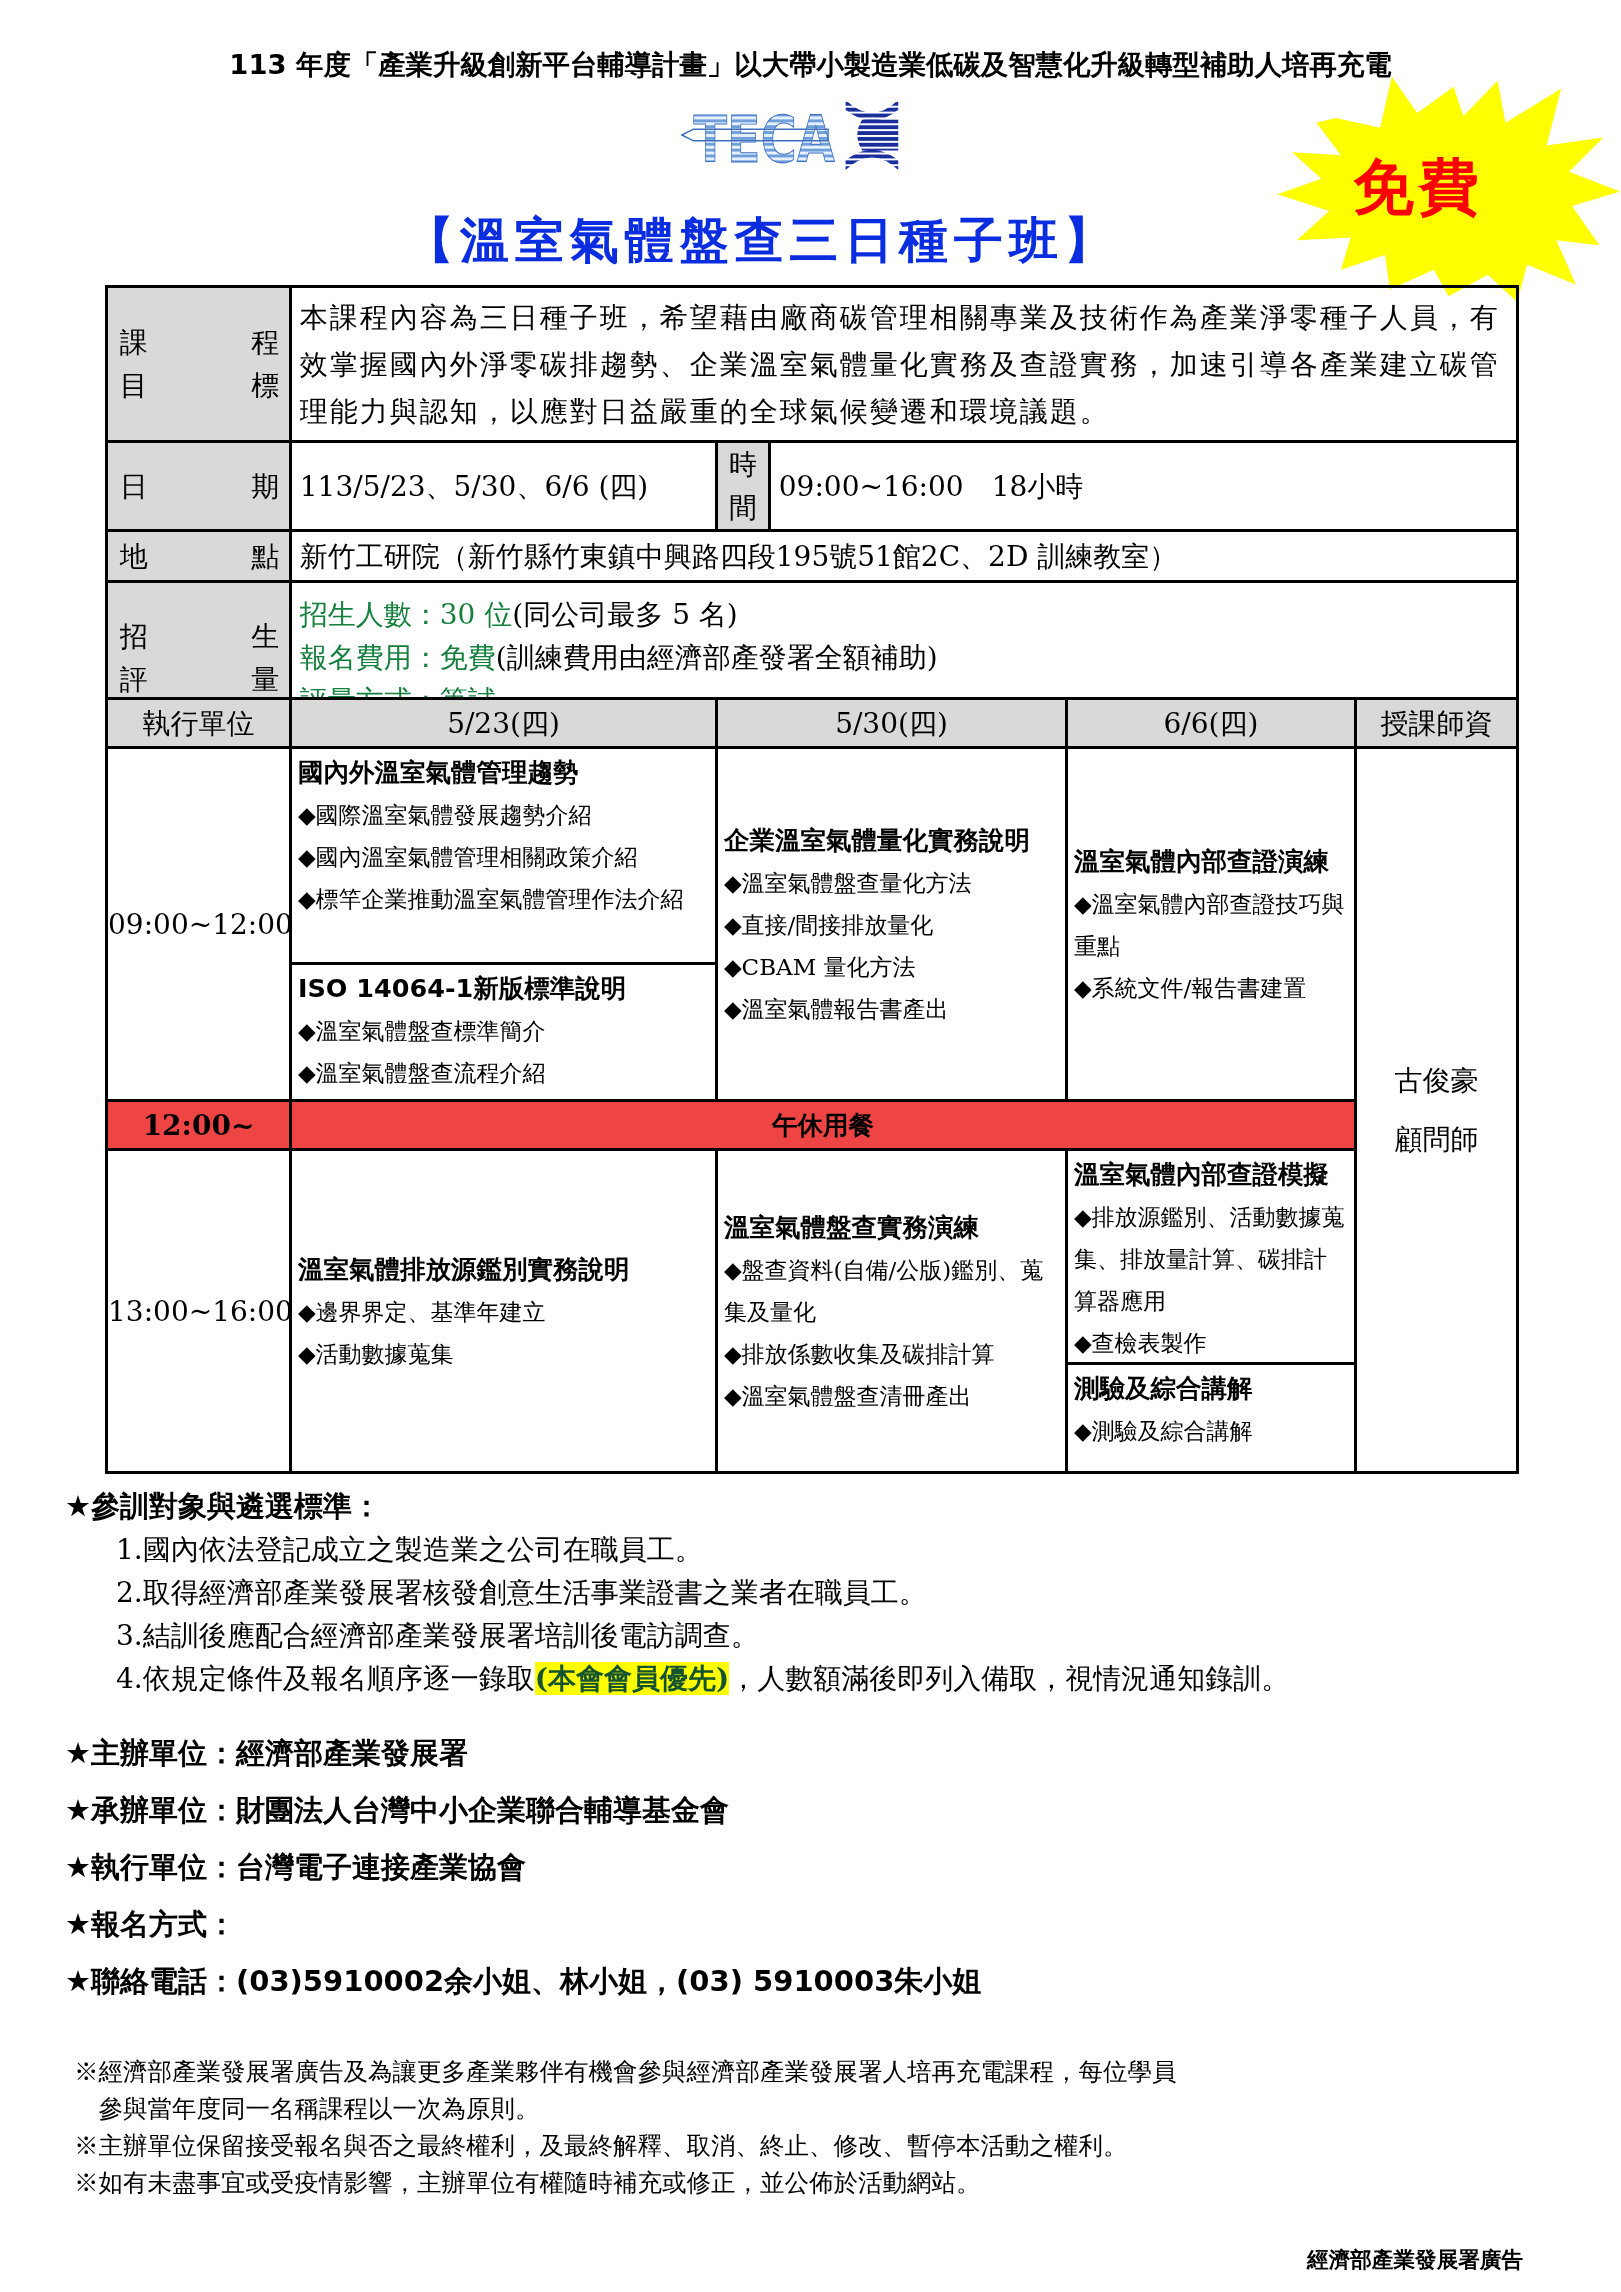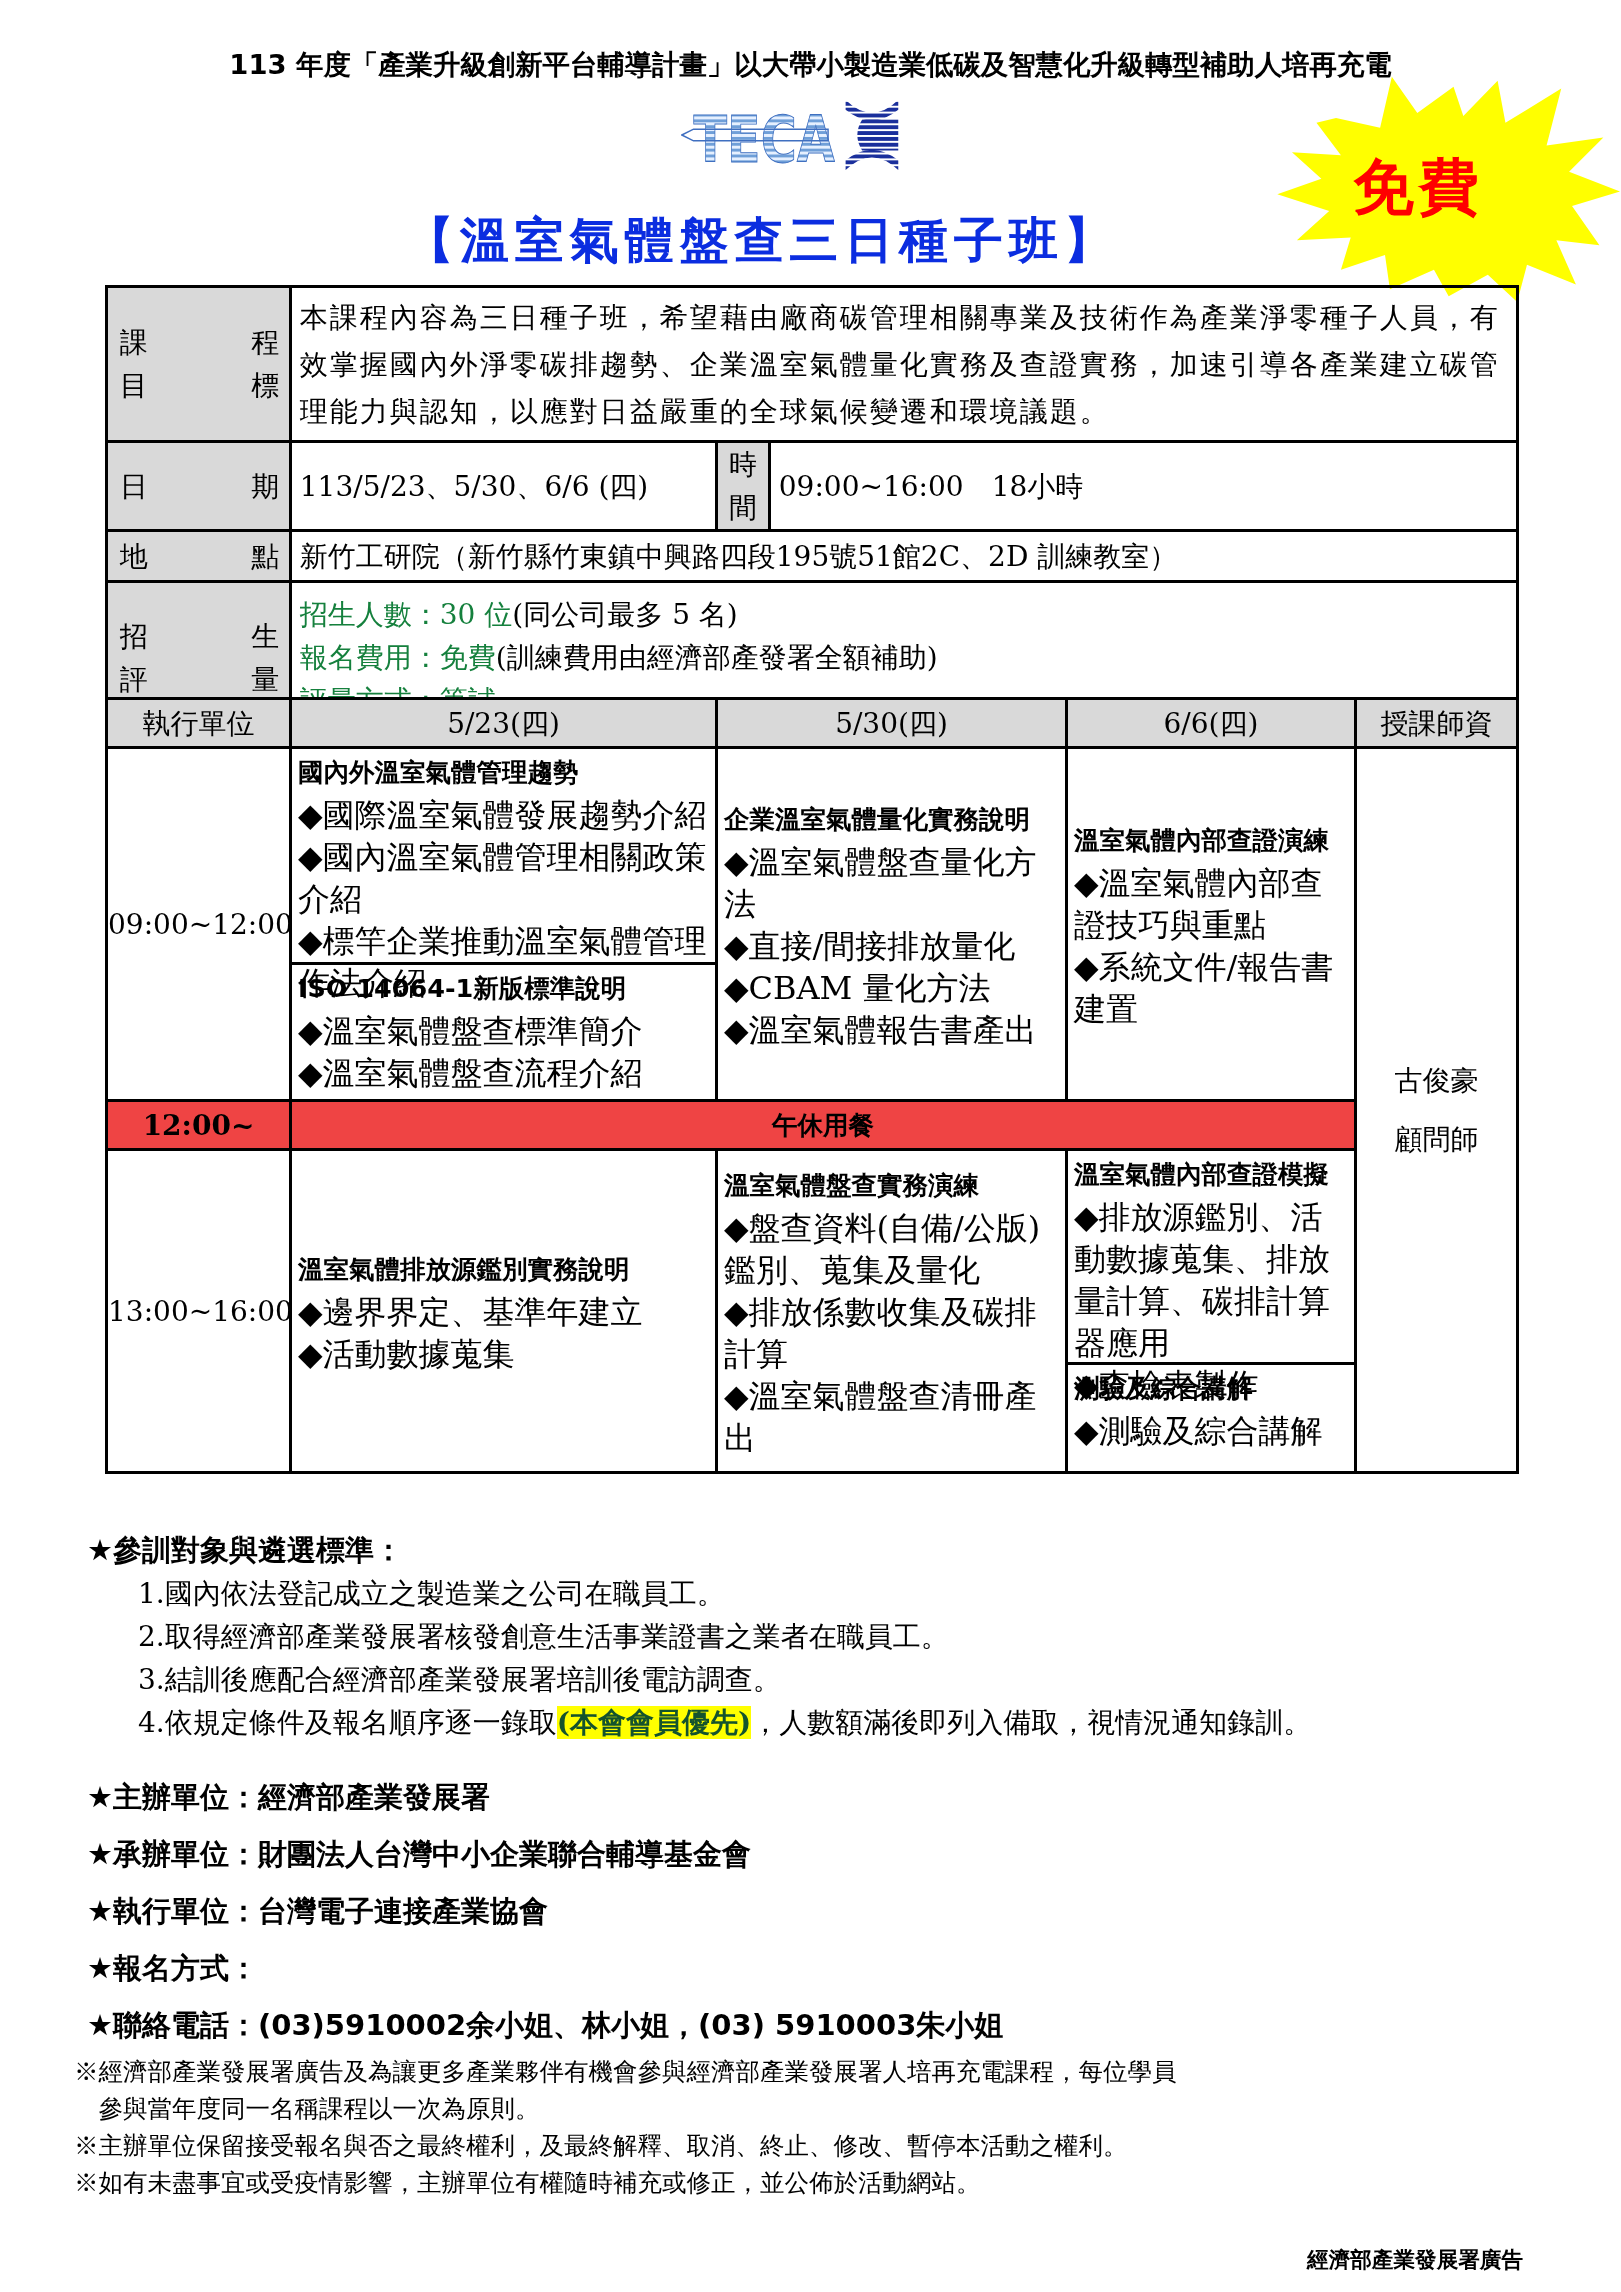--- a/index.html
+++ b/index.html
@@ -17,26 +17,26 @@
 
   table.main { position: absolute; left: 105px; top: 285px; width: 1411px; border-collapse: collapse; table-layout: fixed; }
   table.main td { border: 3.9px solid #000; vertical-align: middle; font-size: 28px; line-height: 43px; }
   td.lbl { background: #d9d9d9; }
   .lbl2 { display: flex; justify-content: space-between; padding: 0 9.8px 0 11.8px; }
   .lbl2-col { display:flex; flex-direction:column; }
   .txt { padding: 2px 7.8px; }
   .red { color: #15803d; }
   .hdr { background: #d9d9d9; text-align: center; }
   .sect-title { font-weight: bold; font-family: "DejaVu Sans", sans-serif; font-size: 25.5px; line-height: 43px; }
-  .bul { font-size: 32px; line-height: 42px; }
+  .bul { font-size: 23px; line-height: 42px; }
   .lunch { background: #ef4444; text-align: center; font-weight: bold; }
   .cell-pad { padding: 2px 5.9px; }
   .center { text-align: center; }
 
-  .info { left: 87px; font-size: 28px; line-height: 43px; margin-top: 44px; }
+  .info { left: 65px; font-size: 28px; line-height: 43px; }
   .info .h { font-weight: bold; font-family: "DejaVu Sans", sans-serif; font-size: 29px; }
   .hl { background: #ffff00; color: #14532d; font-weight: bold; }
   .note { left: 74px; font-size: 24.5px; line-height: 37px; margin-top: 32px; }
   .footer { right: 98px; top: 2245px; font-weight: bold; font-family: "DejaVu Sans", sans-serif; font-size: 21.6px; }
 </style>
 </head>
 <body>
 
 <div class="abs top-title">113 年度「產業升級創新平台輔導計畫」以大帶小製造業低碳及智慧化升級轉型補助人培再充電</div>
 

